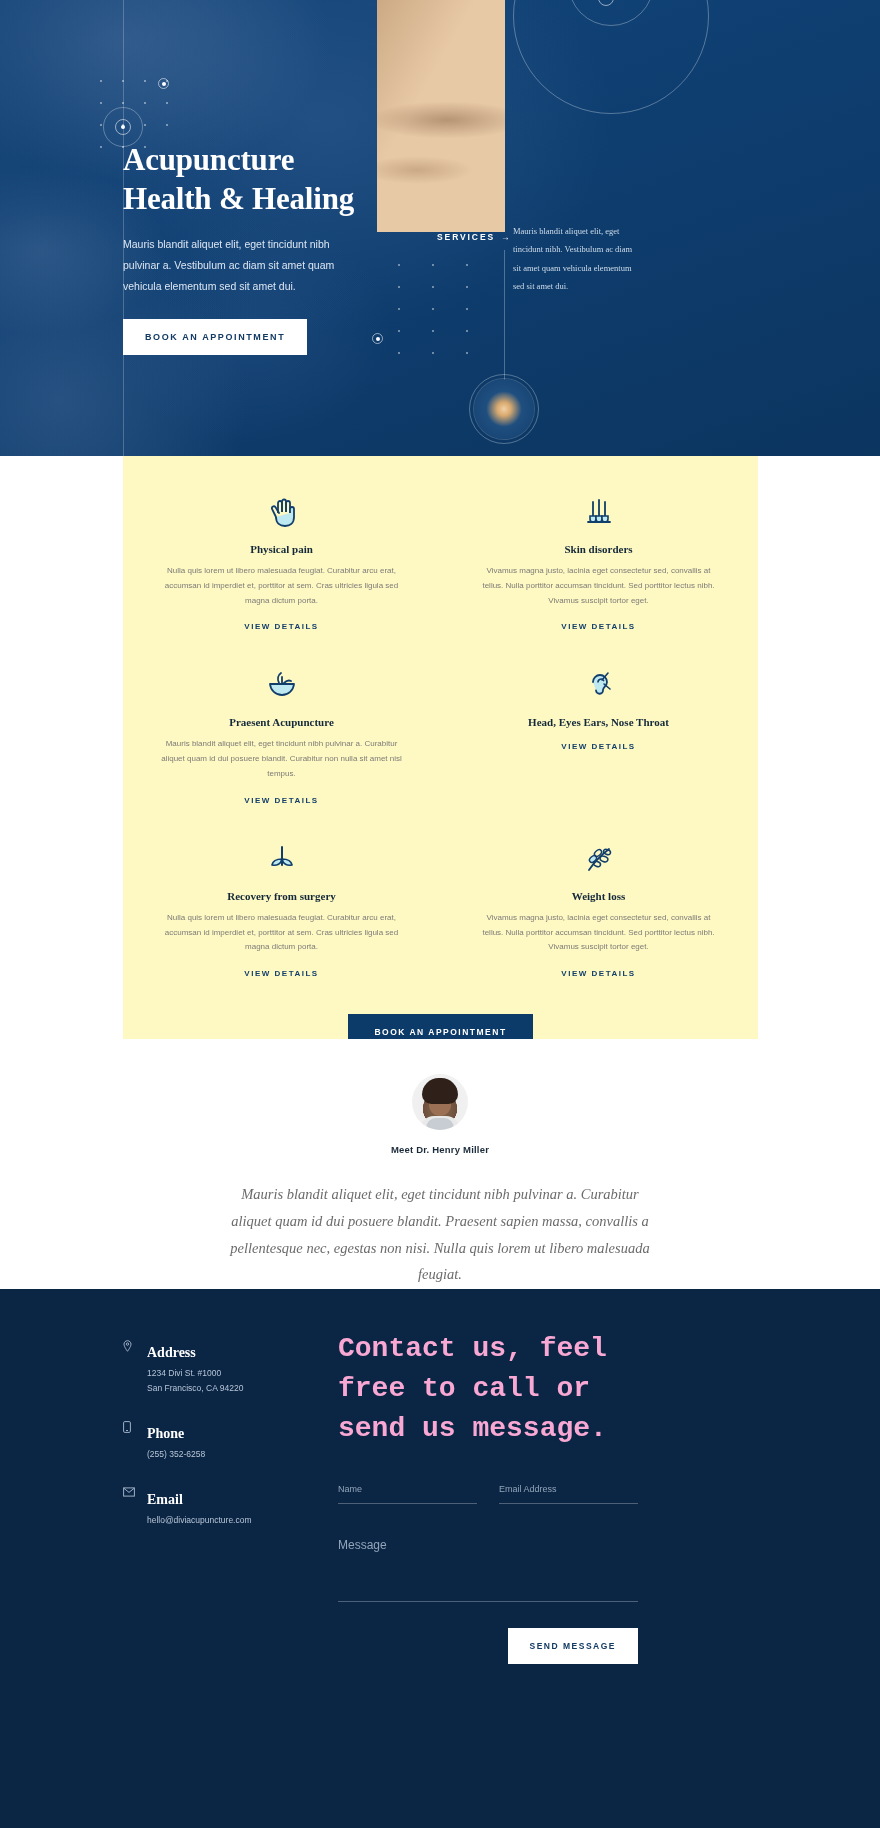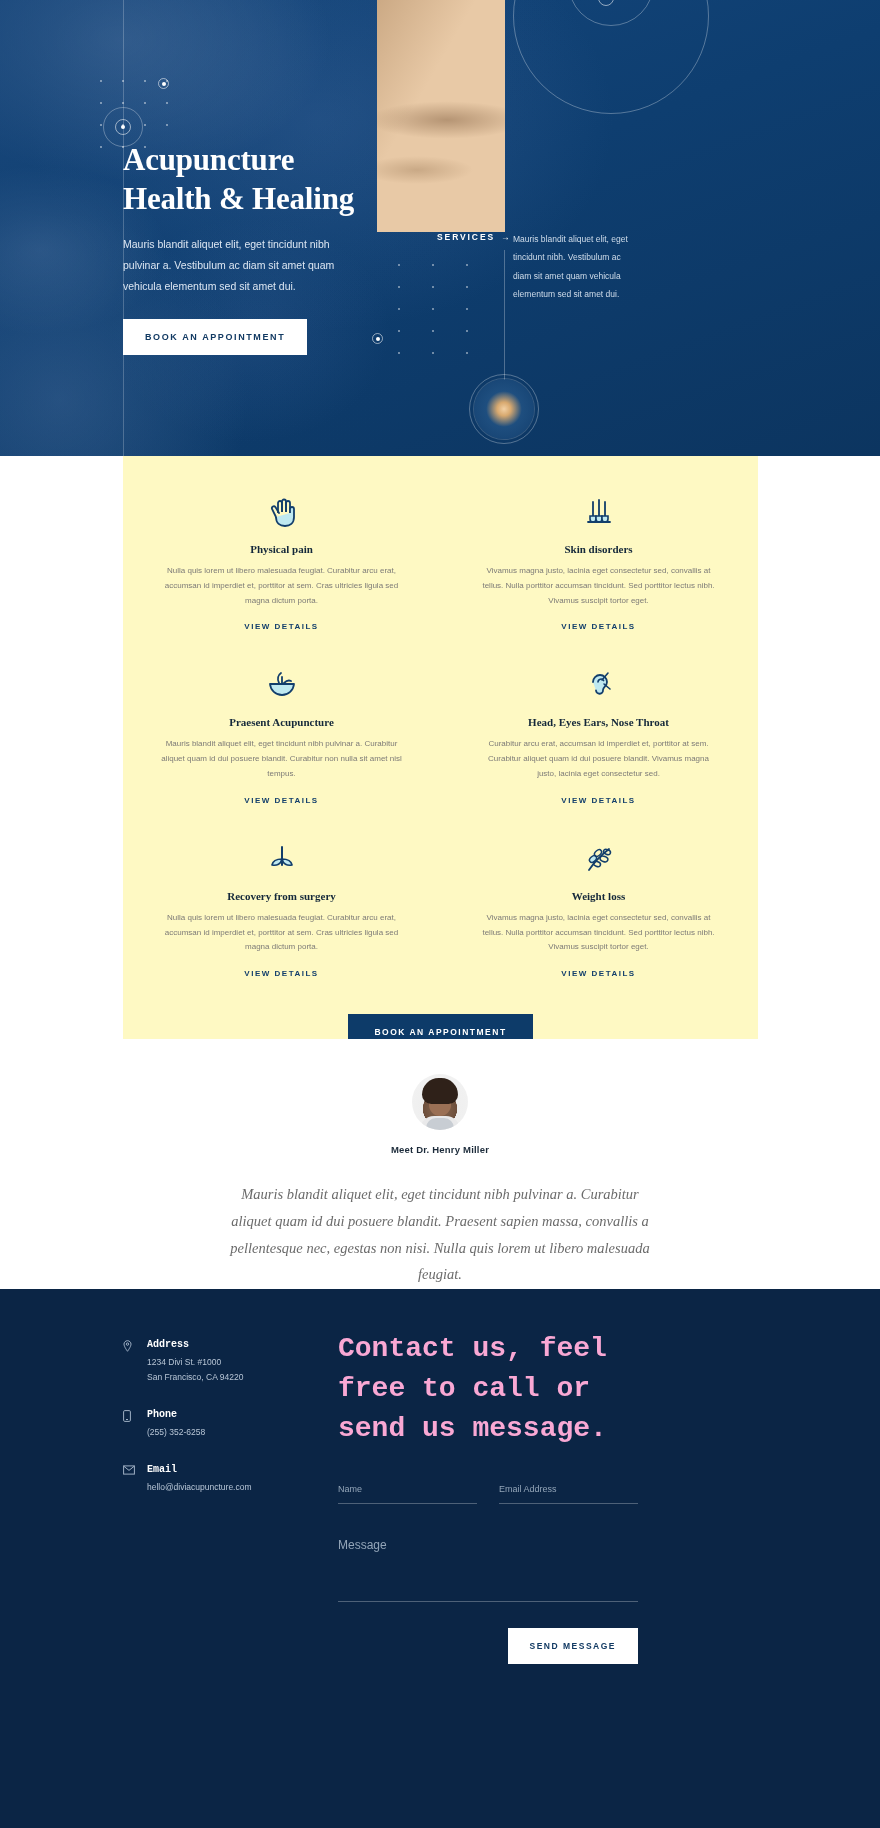--- a/index.html
+++ b/index.html
@@ -78,22 +78,22 @@
     font-family:"Liberation Sans", sans-serif;
   }
 
   .services-tag{
     position:absolute;left:437px;top:232px;color:#ffffff;font-size:8.5px;
     font-weight:700;letter-spacing:1.9px;
   }
   .services-tag .arrow{margin-left:6px;font-weight:400;}
 
   .hero-right{
-    position:absolute;left:513px;top:230px;width:125px;
-    font-family:Liberation Sans, sans-serif;color:#cfdcea;font-size:8.5px;line-height:2.15;
+    position:absolute;left:513px;top:222px;width:125px;
+    font-family:Liberation Serif, serif;color:#cfdcea;font-size:8.5px;line-height:2.15;
   }
 
   
   .services{position:absolute;left:123px;top:456px;width:635px;height:583px;background:#fef9c3;}
   .svc-grid{position:absolute;left:0;top:0;width:635px;}
   .svc-row{display:flex;}
   .svc-card{width:317px;padding:0 38px;text-align:center;}
   .svc-icon{height:40px;display:flex;align-items:center;justify-content:center;}
   .svc-icon svg{display:block;}
   .svc-title{
@@ -128,21 +128,21 @@
     font-size:14.5px;line-height:1.85;width:440px;margin:26px auto 0;
   }
 
   
   .footer{position:absolute;left:0;top:1289px;width:880px;height:539px;background:#0b2545;}
   .f-left{position:absolute;left:123px;top:50px;width:200px;}
   .f-item{display:flex;margin-bottom:24px;}
   .f-ico{width:24px;flex:0 0 24px;padding-top:1px;color:#9fb0c4;}
   .f-ico svg{display:block;}
   .f-label{
-    font-family:Liberation Mono, monospace;font-weight:700;color:#ffffff;font-size:10px;
+    font-family:Liberation Serif, serif;font-weight:700;color:#ffffff;font-size:14px;margin-top:6px;
   }
   .f-val{color:#b8c6d6;font-size:8.5px;line-height:1.75;margin-top:5px;}
 
   .f-right{position:absolute;left:338px;top:40px;width:300px;}
   .f-title{
     font-family:Liberation Mono, monospace;font-weight:700;color:#f9a8d4;
     font-size:28px;line-height:1.42;
   }
   .f-form{margin-top:28px;}
   .f-row{display:flex;gap:22px;}
@@ -282,21 +282,20 @@
         </div>
         <div class="svc-card">
           <div class="svc-icon">
             <svg width="30" height="32" viewBox="0 0 30 32">
                 <path d="M9 13a7 7 0 0 1 14 0c0 4-4 5-4 8a3.5 3.5 0 0 1-7 .5" fill="#bfe9f0" stroke="#123e6b" stroke-width="1.8" stroke-linecap="round"></path>
                 <path d="M14 13a3 3 0 0 1 5.6-1.4" fill="none" stroke="#123e6b" stroke-width="1.6" stroke-linecap="round"></path>
                 <path d="M24 4l-6 7M26 20l-6-5" stroke="#123e6b" stroke-width="1.6" stroke-linecap="round"></path>
               </svg>
           </div>
           <div class="svc-title">Head, Eyes Ears, Nose Throat</div>
-          <p class="svc-desc">Curabitur arcu erat, accumsan id imperdiet et, porttitor at sem. Curabitur aliquet quam id dui posuere blandit. Vivamus magna justo, lacinia eget consectetur sed.</p>
           <a class="svc-link">VIEW DETAILS</a>
         </div>
       </div>
 
       <div class="svc-row" style="margin-top:32px;">
         <div class="svc-card">
           <div class="svc-icon">
             <svg width="30" height="32" viewBox="0 0 30 32">
                 <path d="M15 4v18" stroke="#123e6b" stroke-width="2" stroke-linecap="round"></path>
                 <path d="M15 16C11 16 6 17 5 22c5 1 9-1 10-6z" fill="#bfe9f0" stroke="#123e6b" stroke-width="1.7" stroke-linejoin="round"></path>

